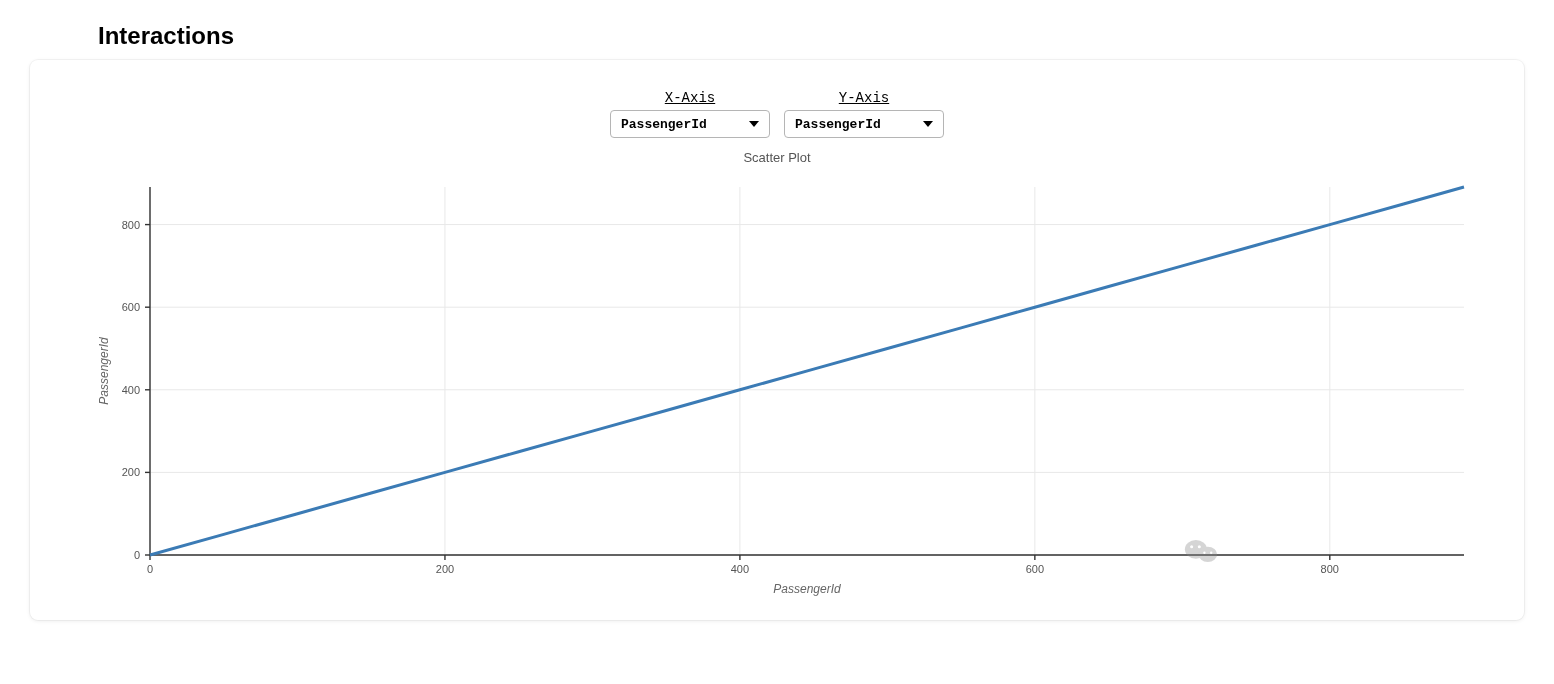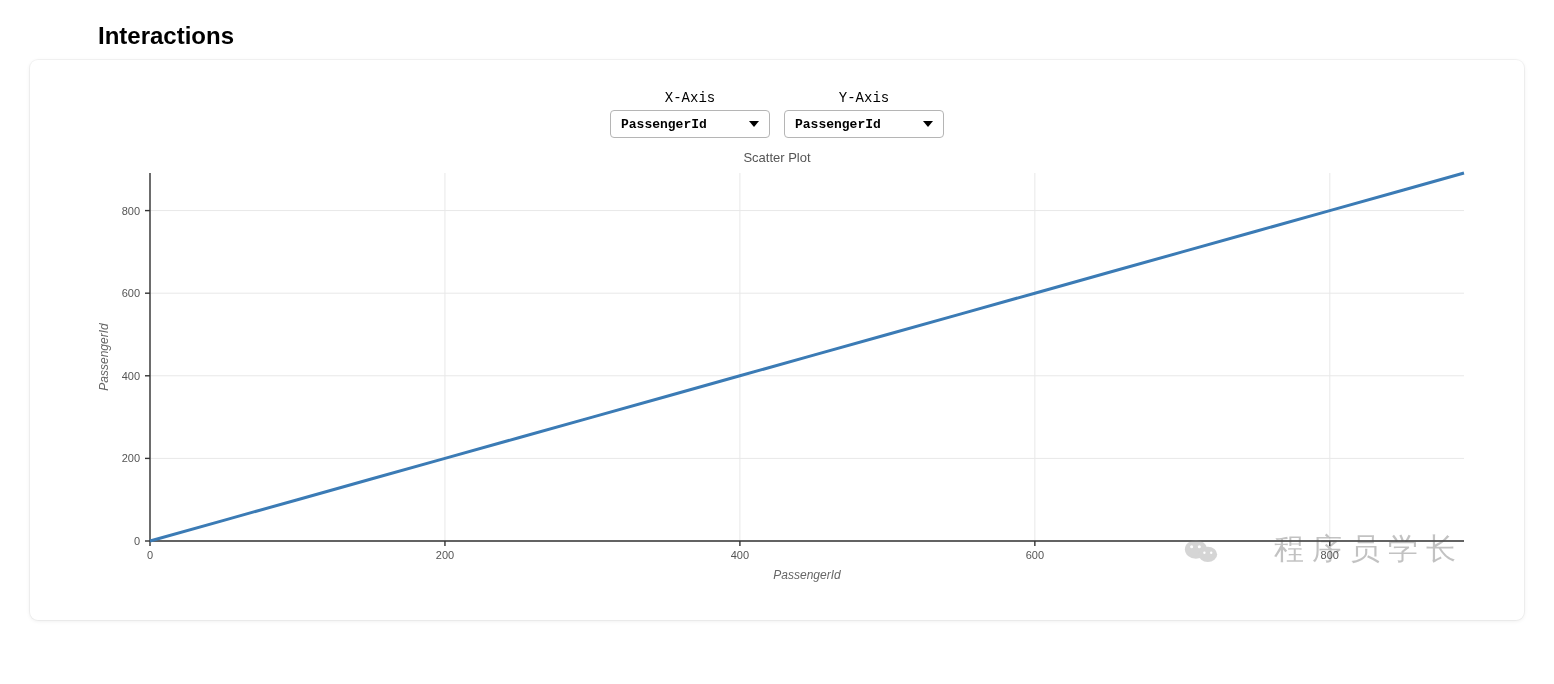--- a/index.html
+++ b/index.html
@@ -35,20 +35,21 @@
     .control-group {
       display: flex;
       flex-direction: column;
       align-items: center;
     }
     .control-label {
       font-family: "Courier New", monospace;
       font-size: 14px;
       color: #000;
       margin-bottom: 4px;
+      text-decoration: underline;
     }
     .select-box {
       font-family: "Courier New", monospace;
       display: flex;
       align-items: center;
       justify-content: space-between;
       border: 1px solid #b5b5b5;
       border-radius: 4px;
       background: #fff;
       padding: 4px 10px;
@@ -60,21 +61,21 @@
     .caret {
       width: 0; height: 0;
       border-left: 5px solid transparent;
       border-right: 5px solid transparent;
       border-top: 6px solid #000;
     }
     .chart-title {
       text-align: center;
       font-size: 13px;
       color: #555;
-      margin-bottom: 0;
+      margin-bottom: 14px;
     }
     .chart-area {
       position: relative;
       height: 420px;
       margin: 0 20px 0 40px;
     }
     .plot-svg { width: 100%; height: 100%; display: block; }
     .grid-line { stroke: #e8e8e8; stroke-width: 1; }
     .axis-line { stroke: #333; stroke-width: 1.4; }
     .tick-text { fill: #555; font-size: 11px; }
@@ -178,14 +179,13 @@
   </div>
 
   <svg class="wechat-icon" viewBox="0 0 40 32">
     <ellipse cx="14" cy="14" rx="13" ry="11" fill="#888"></ellipse>
     <ellipse cx="28" cy="20" rx="11" ry="9" fill="#888"></ellipse>
     <circle cx="9" cy="11" r="1.8" fill="#fff"></circle>
     <circle cx="18" cy="11" r="1.8" fill="#fff"></circle>
     <circle cx="24" cy="18" r="1.4" fill="#fff"></circle>
     <circle cx="32" cy="18" r="1.4" fill="#fff"></circle>
   </svg>
-  <div class="watermark-cn">程序员学长</div>
 </div>
 
 </body></html>

